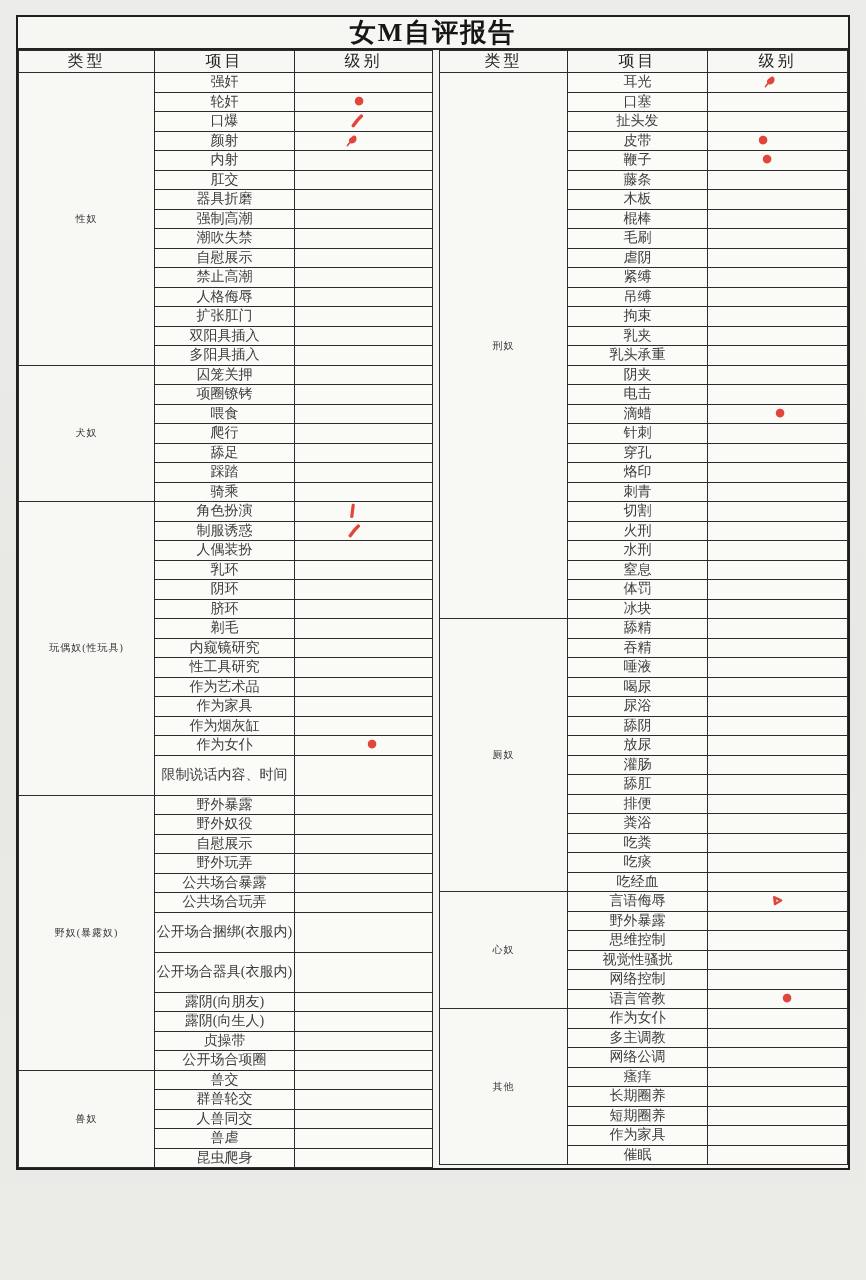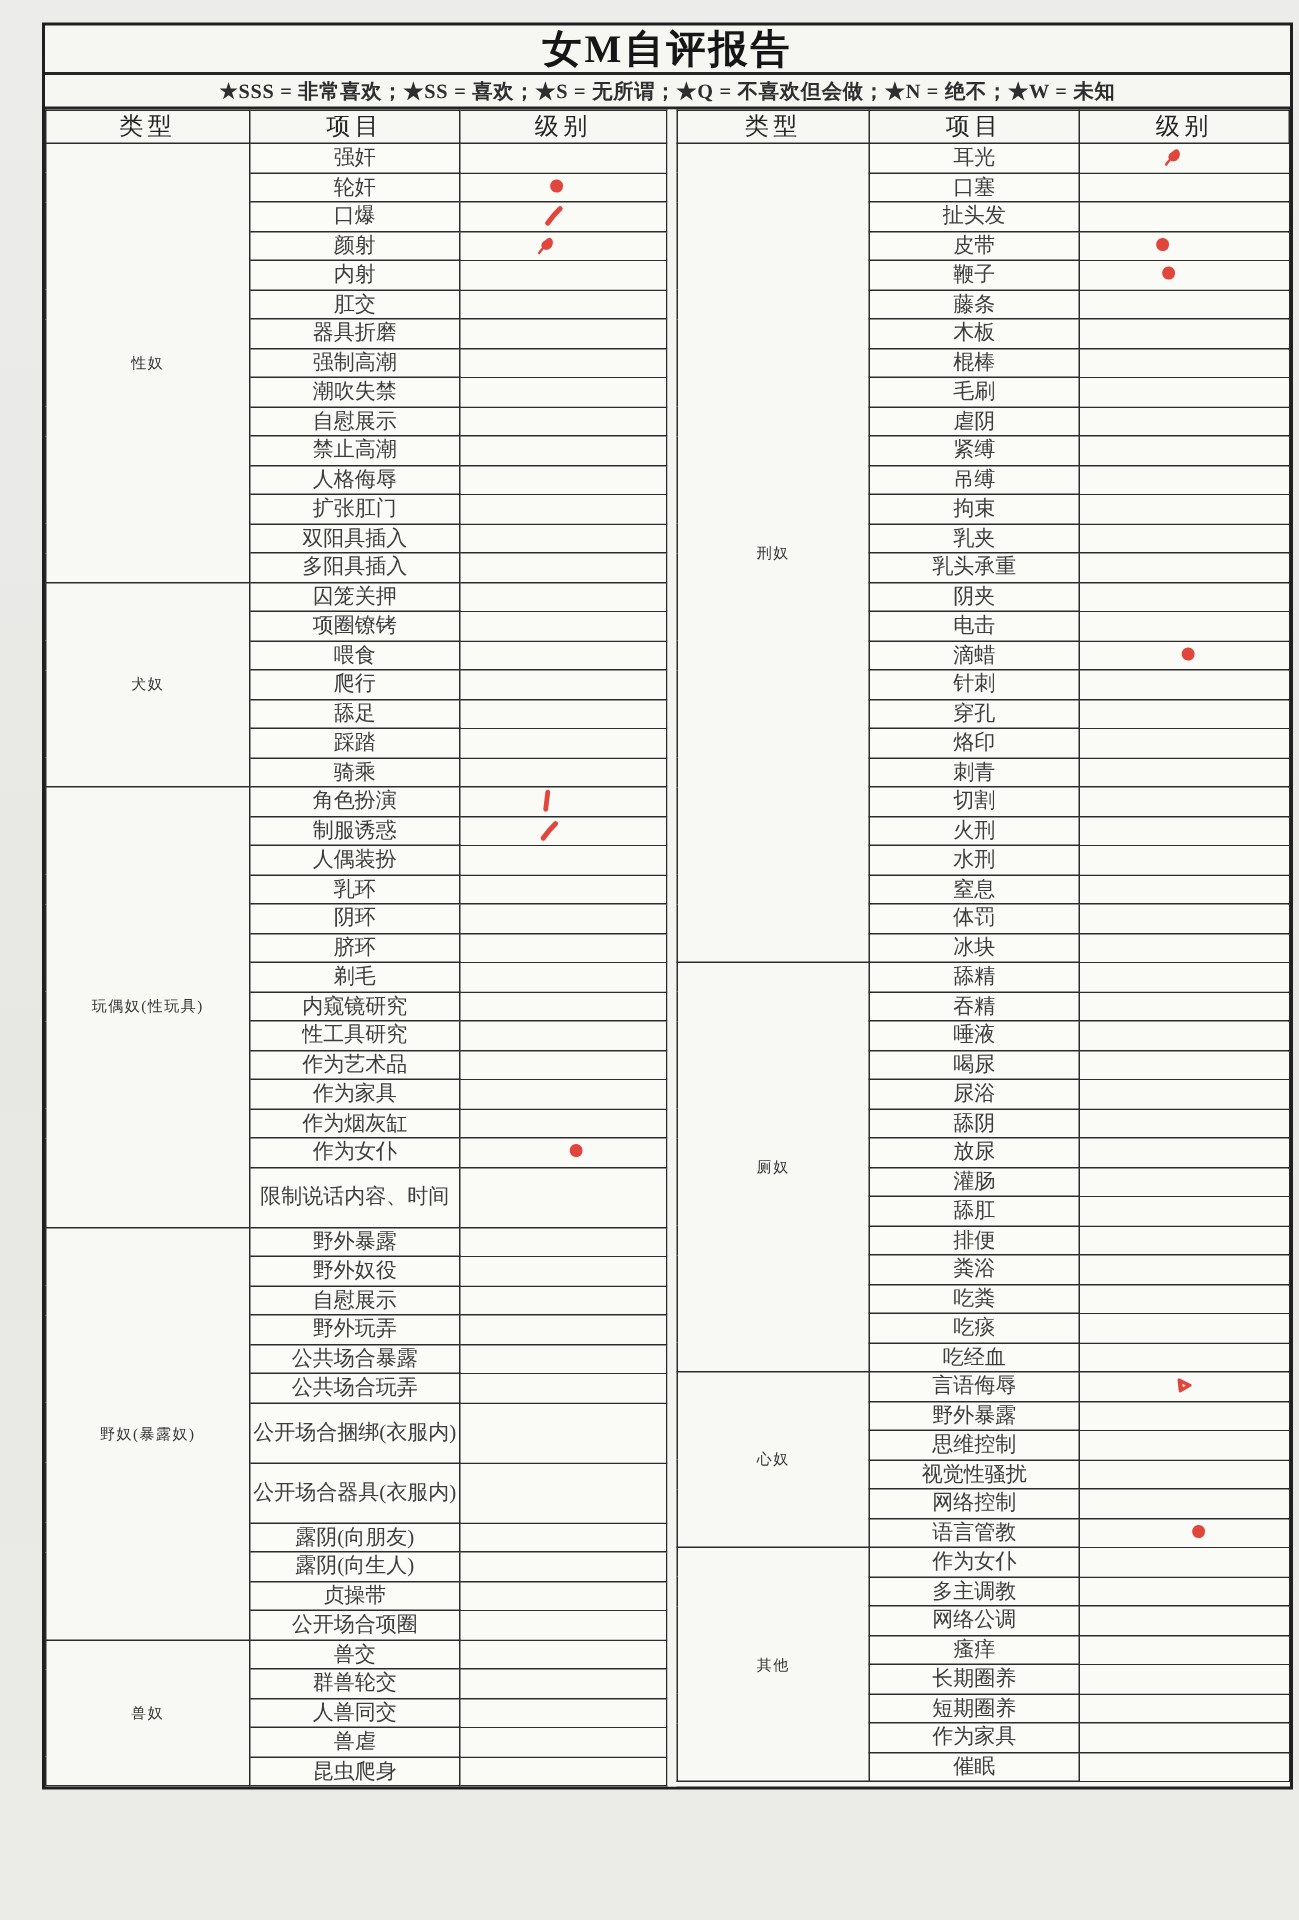--- a/index.html
+++ b/index.html
@@ -4,21 +4,21 @@
 <style>
   * { margin: 0; padding: 0; box-sizing: border-box; }
   html, body { width: 866px; height: 1280px; overflow: hidden; }
   body {
     background: #e8e8e5;
     font-family: "Liberation Serif", "DejaVu Serif", serif;
     color: #3a3a3a;
   }
   .page {
     width: 866px; height: 1280px;
-    padding: 15px 0 0 28px;
+    padding: 15px 0 0 16px;
     background: linear-gradient(180deg, #ececea 0%, #e7e7e4 55%, #eBeBe8 100%);
   }
   .sheet {
     width: 834px;
     border: 2.4px solid #1f1f1f;
     background: #f6f6f3;
   }
   .title-row {
     height: 33px;
     border-bottom: 2px solid #242424;
@@ -67,23 +67,20 @@
   }
   .mark svg { width: 15px; height: 15px; display: block; }
 </style>
 </head>
 <body>
 
 <div class="page">
   <div class="sheet">
     <div class="title-row">
       <span>女M自评报告</span>
-    </div>
-    <div class="legend-row">
-      <span>★SSS = 非常喜欢；★SS = 喜欢；★S = 无所谓；★Q = 不喜欢但会做；★N = 绝不；★W = 未知</span>
     </div>
     <div class="tables">
       <table id="left-table">
         <colgroup>
             <col style="width:136px">
             <col style="width:140px">
             <col style="width:138px">
           </colgroup>
         <tbody>
             <tr class="head">

